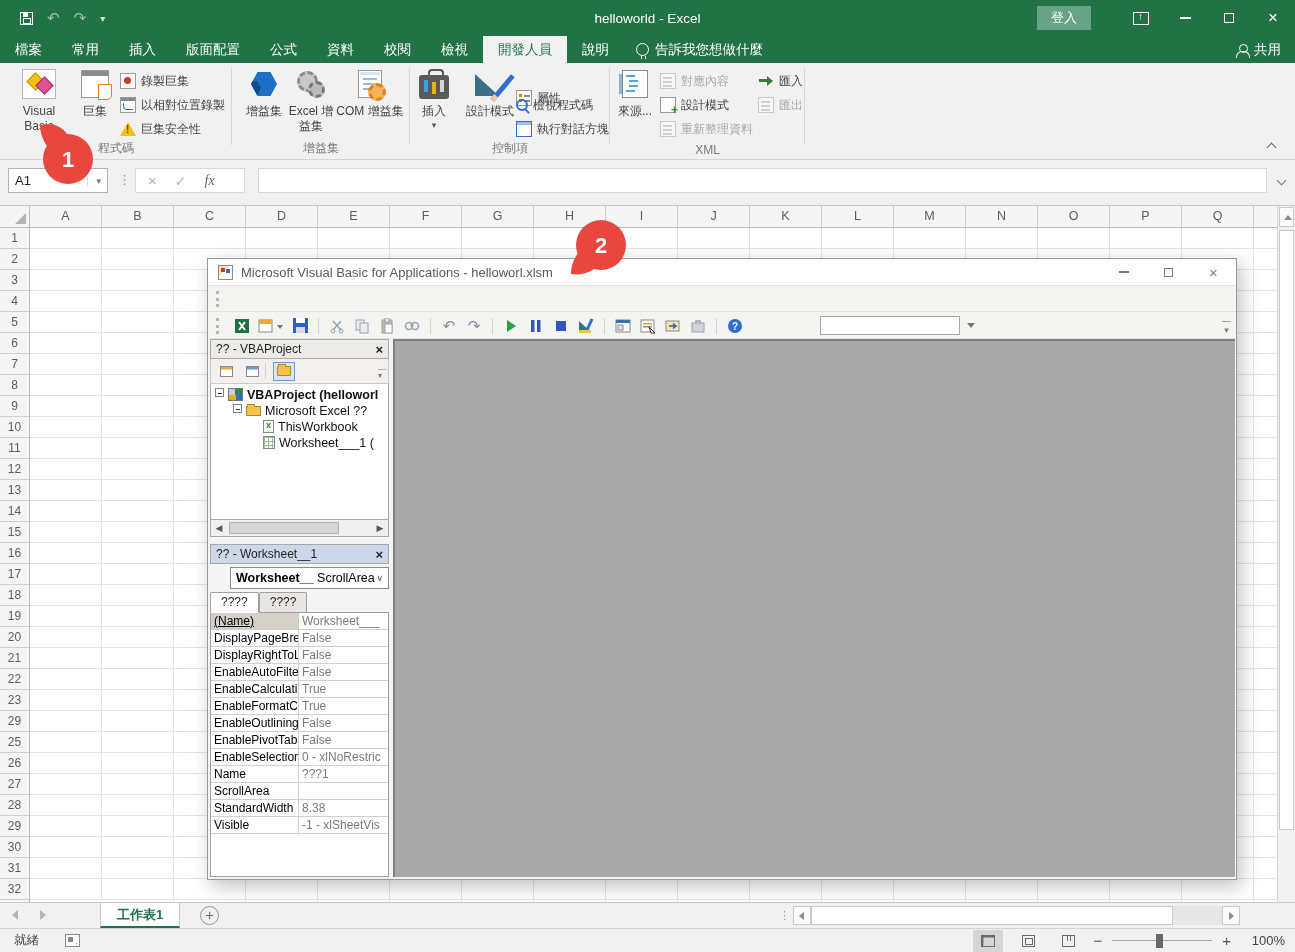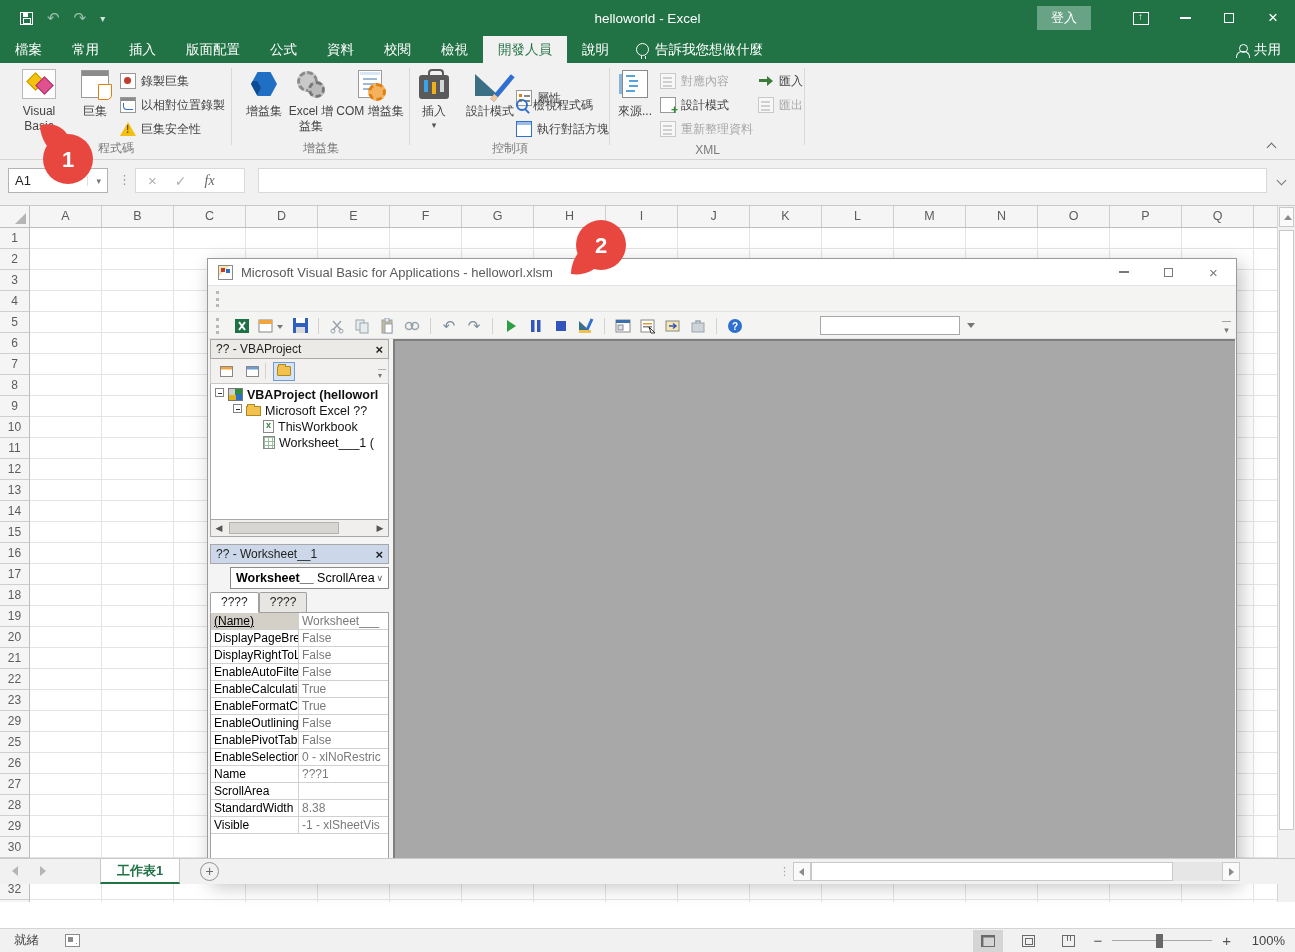--- a/index.html
+++ b/index.html
@@ -118,21 +118,21 @@
   .rowh { height:21px; text-align:center; line-height:20px; font-size:12px; color:#5c5c5c; border-bottom:1px solid #cfcfcf; }
   .cells { position:absolute; left:30px; top:22px; right:18px; bottom:0;
     background-image:linear-gradient(to right,#e4e4e4 1px,transparent 1px),linear-gradient(to bottom,#e4e4e4 1px,transparent 1px);
     background-size:72px 21px; background-position:-1px -1px; }
   .vscroll { position:absolute; right:0; top:0; width:18px; bottom:0; background:#f2f1f1; border-left:1px solid #d6d6d6; }
   .vs-up { position:absolute; left:1px; top:1px; right:1px; height:20px; background:#fafafa; border:1px solid #c9c9c9; }
   .vs-up:after { content:""; position:absolute; left:4px; top:7px; width:0; height:0; border-left:4px solid transparent; border-right:4px solid transparent; border-bottom:5px solid #8a8a8a; }
   .vs-thumb { position:absolute; left:1px; top:24px; right:1px; height:600px; background:#fff; border:1px solid #c9c9c9; }
 
   
-  .sheetbar { position:absolute; left:0; top:858px; width:1295px; height:26px; background:#f2f1f1; border-top:1px solid #c9c9c9; }
+  .sheetbar { position:absolute; left:0; top:902px; width:1295px; height:26px; background:#f2f1f1; border-top:1px solid #c9c9c9; }
   .nav-arrows { position:absolute; left:12px; top:7px; display:flex; gap:22px; }
   .tri-l { width:0; height:0; border-top:5px solid transparent; border-bottom:5px solid transparent; border-right:6px solid #b5b5b5; }
   .tri-r { width:0; height:0; border-top:5px solid transparent; border-bottom:5px solid transparent; border-left:6px solid #b5b5b5; }
   .sheettab { position:absolute; left:100px; top:0; height:25px; padding:0 16px; background:#fff; border-right:1px solid #c9c9c9; border-left:1px solid #c9c9c9; border-bottom:2px solid #217346; color:#217346; font-weight:bold; font-size:13px; display:flex; align-items:center; }
   .addsheet { position:absolute; left:200px; top:3px; width:19px; height:19px; border:1px solid #949494; border-radius:50%; color:#6a6a6a; font-size:14px; line-height:17px; text-align:center; }
   .hscroll { position:absolute; left:793px; right:55px; top:3px; height:19px; background:#f2f1f1; display:flex; align-items:stretch; }
   .hs-grip { position:absolute; left:-14px; top:3px; color:#a0a0a0; font-size:11px; }
   .hs-btn { width:18px; background:#fafafa; border:1px solid #c9c9c9; position:relative; flex:none; }
   .hs-btn.l:after { content:""; position:absolute; left:5px; top:5px; width:0; height:0; border-top:4px solid transparent; border-bottom:4px solid transparent; border-right:5px solid #8a8a8a; }
   .hs-btn.r:after { content:""; position:absolute; left:6px; top:5px; width:0; height:0; border-top:4px solid transparent; border-bottom:4px solid transparent; border-left:5px solid #8a8a8a; }

